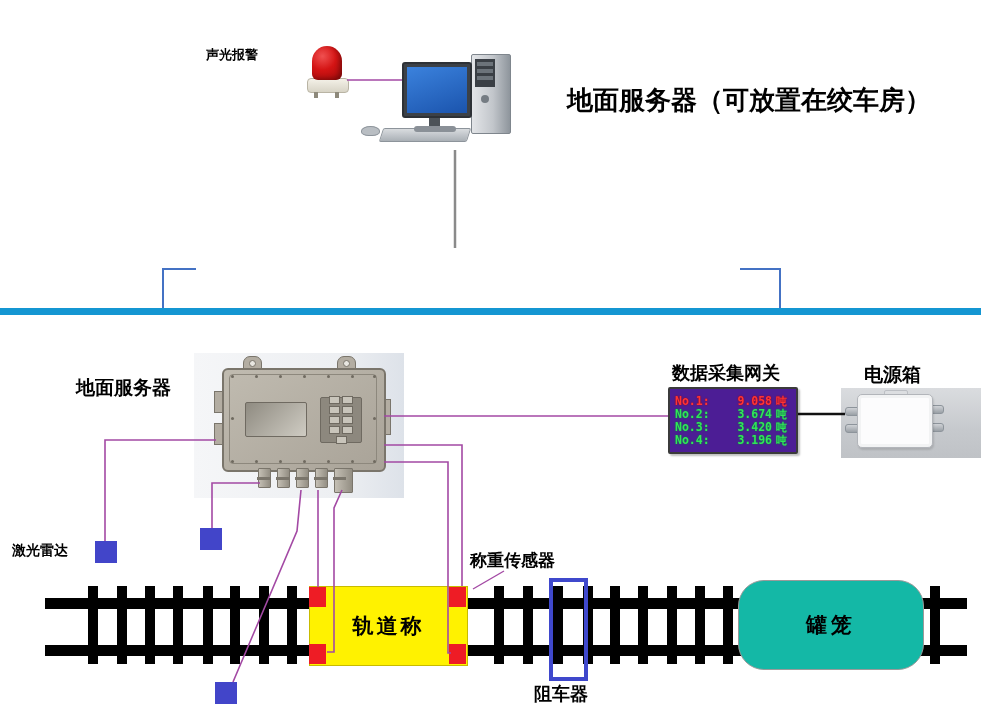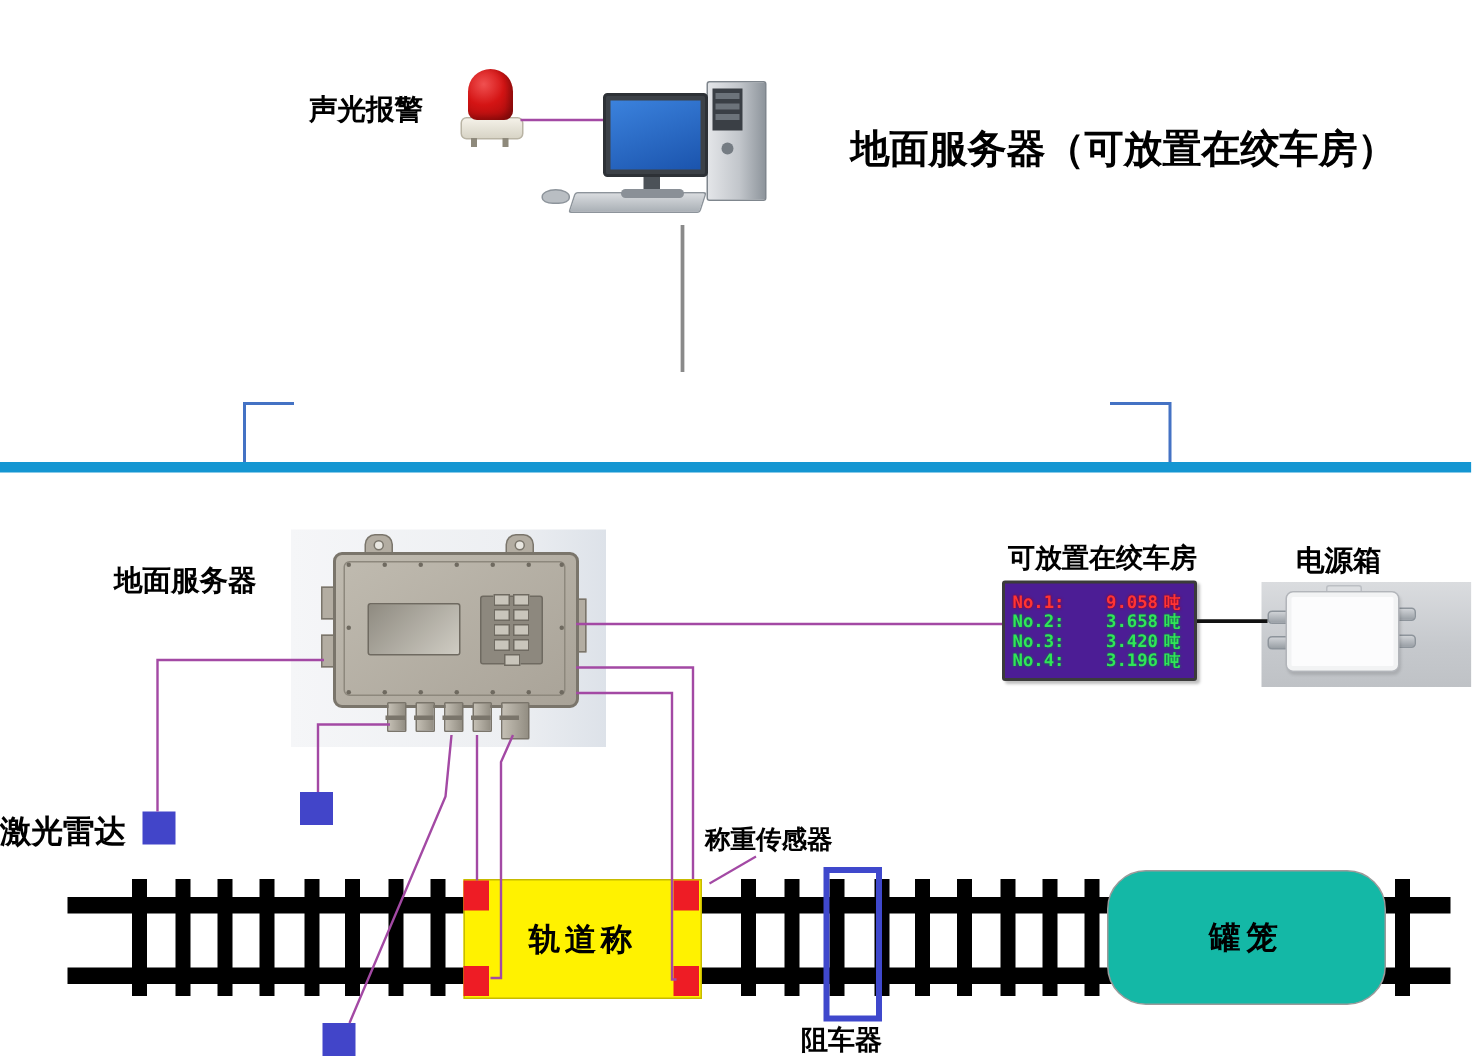--- a/index.html
+++ b/index.html
@@ -96,21 +96,21 @@
     border:1px solid #9a9a9a;border-radius:26px;display:flex;align-items:center;justify-content:center;}
   .cage span{font-weight:bold;font-size:21px;letter-spacing:4px;}
 
   .wires{position:absolute;left:0;top:0;width:981px;height:708px;pointer-events:none;}
 </style>
 </head>
 <body>
 
 <div class="stage">
 
-  <div class="lbl" style="left:206px;top:63px;font-size:19px;">声光报警</div>
+  <div class="lbl" style="left:206px;top:48px;font-size:13px;">声光报警</div>
   <div>
     <div class="alarm-base"></div>
     <div class="alarm-leg" style="left:314px;"></div>
     <div class="alarm-leg" style="left:335px;"></div>
     <div class="alarm-dome"></div>
   </div>
 
   <div>
     <div class="tower">
       <div class="bays">
@@ -159,30 +159,30 @@
         <i></i>
         <i></i>
     </div>
     <div class="gland" style="left:258px;"></div>
     <div class="gland" style="left:277px;"></div>
     <div class="gland" style="left:296px;"></div>
     <div class="gland" style="left:315px;"></div>
     <div class="gland big" style="left:334px;"></div>
   </div>
 
-  <div class="lbl" style="left:672px;top:363px;font-size:18px;">可放置在绞车房</div>
+  <div class="lbl" style="left:672px;top:363px;font-size:18px;">数据采集网关</div>
   <div class="led">
     <div class="led-row led-red">
       <span class="no">No.1:</span>
       <span class="val">9.058</span>
       <span class="unit">吨</span>
     </div>
     <div class="led-row led-green">
       <span class="no">No.2:</span>
-      <span class="val">3.658</span>
+      <span class="val">3.674</span>
       <span class="unit">吨</span>
     </div>
     <div class="led-row led-green">
       <span class="no">No.3:</span>
       <span class="val">3.420</span>
       <span class="unit">吨</span>
     </div>
     <div class="led-row led-green">
       <span class="no">No.4:</span>
       <span class="val">3.196</span>
@@ -194,21 +194,21 @@
   <div>
     <div class="pb-photo"></div>
     <div class="pb-con" style="left:845px;top:407px;"></div>
     <div class="pb-con" style="left:845px;top:424px;"></div>
     <div class="pb-con" style="left:929px;top:405px;"></div>
     <div class="pb-con" style="left:929px;top:423px;"></div>
     <div class="pb-handle"></div>
     <div class="pb-box"></div>
   </div>
 
-  <div class="lbl" style="left:0;top:543px;font-size:21px;">激光雷达</div>
+  <div class="lbl" style="left:12px;top:543px;font-size:14px;">激光雷达</div>
   <div class="lidar" style="left:95px;top:541px;"></div>
   <div class="lidar" style="left:200px;top:528px;"></div>
   <div class="lidar" style="left:215px;top:682px;"></div>
 
   <div>
     <div id="ties">
         <div class="tie" style="left: 88px;"></div>
         <div class="tie" style="left: 117px;"></div>
         <div class="tie" style="left: 145px;"></div>
         <div class="tie" style="left: 173px;"></div>

